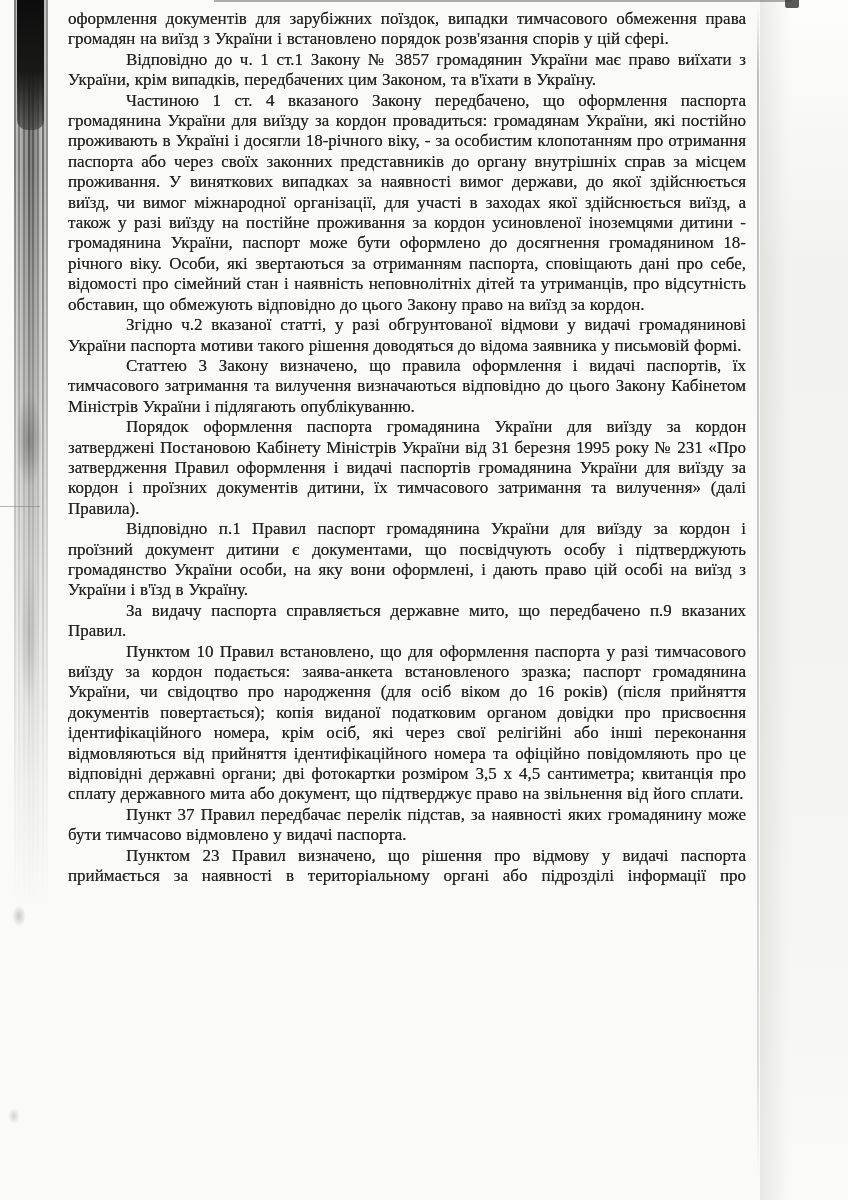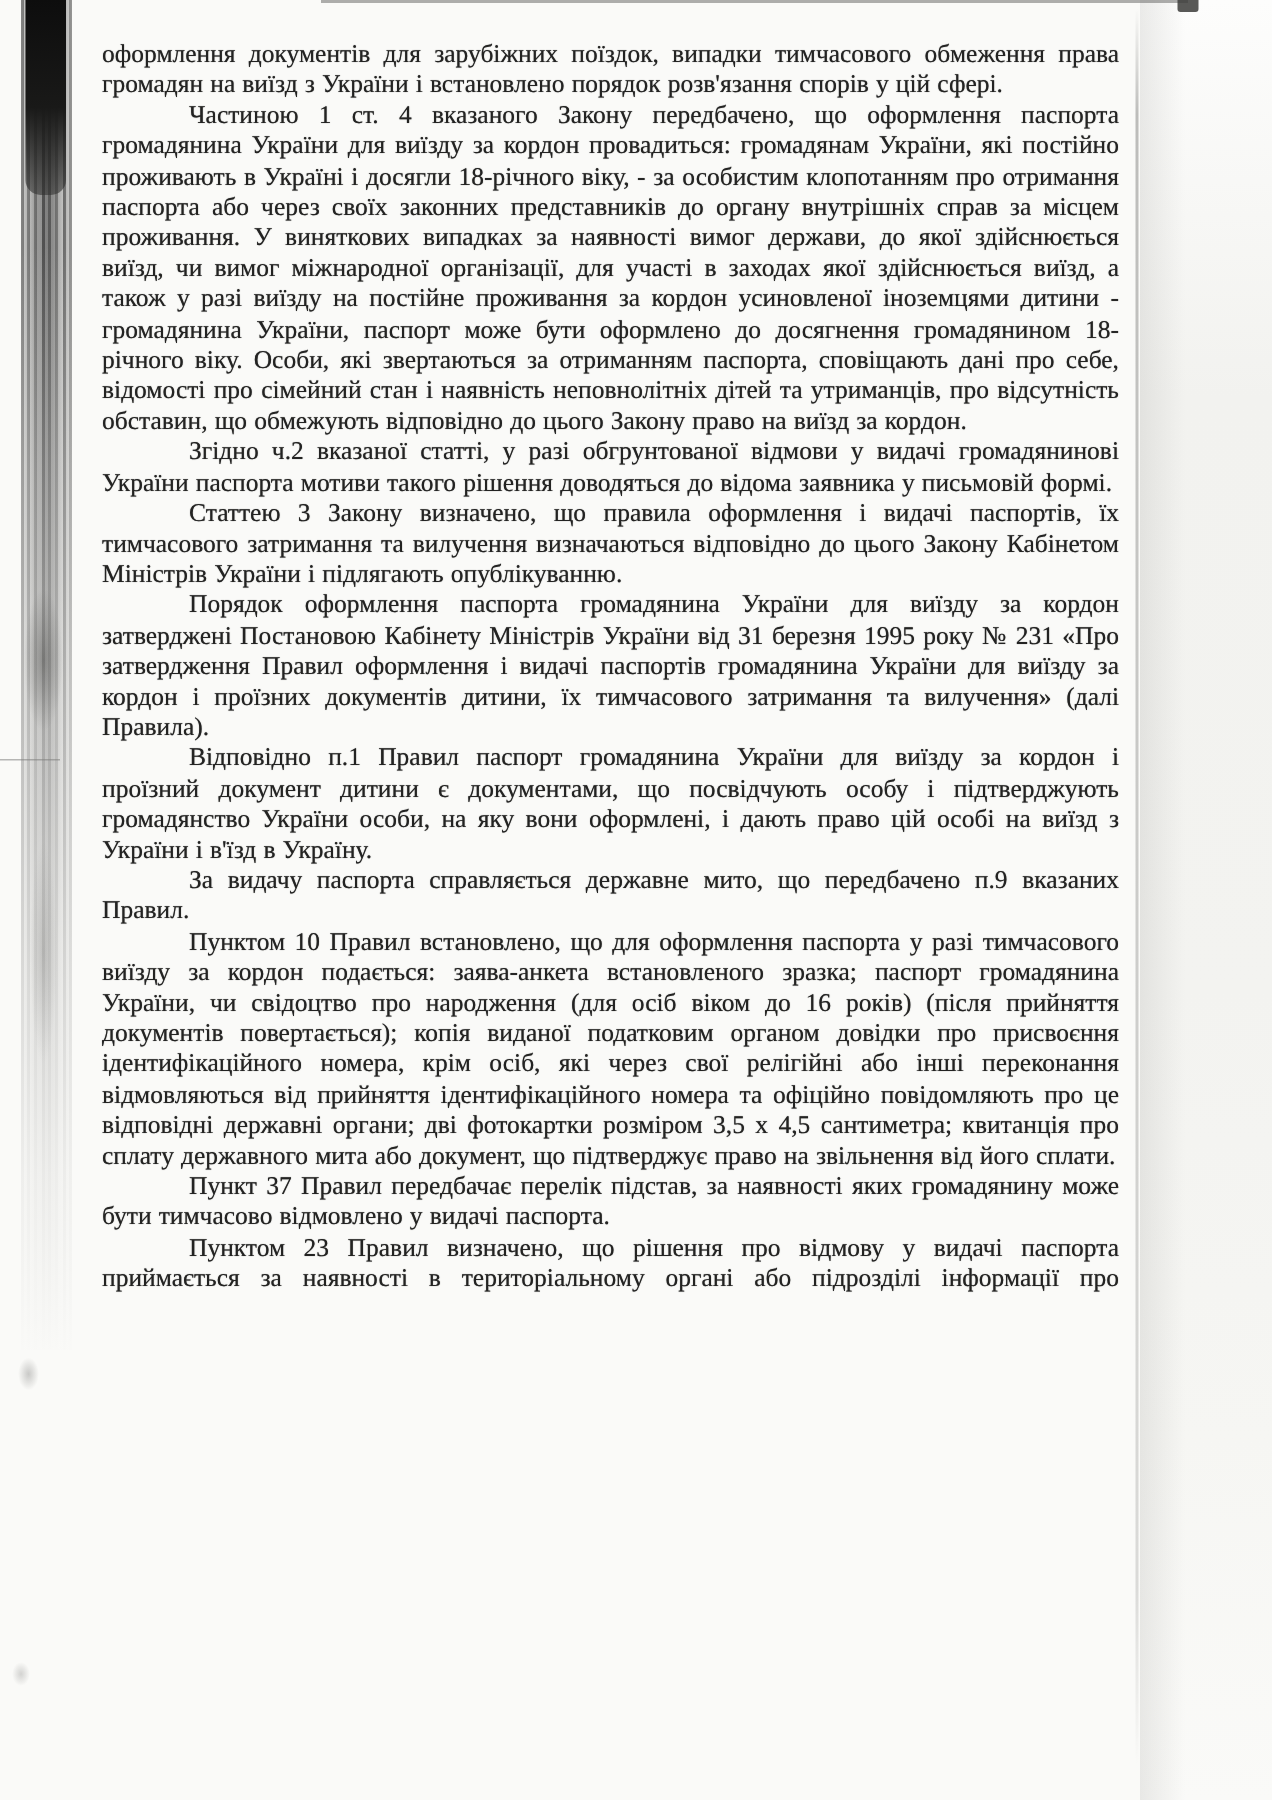--- a/index.html
+++ b/index.html
@@ -67,21 +67,21 @@
   .smudge.s3{left:12px; top:905px; width:14px; height:22px;
     background:radial-gradient(ellipse at center,rgba(110,110,108,.35),rgba(110,110,108,0) 70%);}
   .smudge.s4{left:8px; top:1108px; width:12px; height:16px;
     background:radial-gradient(ellipse at center,rgba(120,120,118,.3),rgba(120,120,118,0) 70%);}
   .scratch{
     position:absolute; left:0; top:506px; width:40px; height:1px;
     background:rgba(125,125,123,.55);
   }
   
   .text-block{
-    position:absolute; left:68px; top:26px; width:678px;
+    position:absolute; left:68px; top:9px; width:678px;
     color:#232322;
     font-size:17px; line-height:20.4px;
     text-shadow:0 0 .6px rgba(40,40,40,.75);
     word-spacing:.5px;
   }
   p.para{margin:0; text-align:justify;}
   p.para.indent{text-indent:58px;}
   p.para.jlast{text-align-last:justify;font-family:Liberation Serif, serif;}
 </style>
 </head>
@@ -99,20 +99,21 @@
   <div class="binding-cap"></div>
   <div class="binding-fade"></div>
   <div class="smudge s1"></div>
   <div class="smudge s2"></div>
   <div class="smudge s3"></div>
   <div class="smudge s4"></div>
   <div class="scratch"></div>
 
   <div class="text-block">
       <p class="para">оформлення документів для зарубіжних поїздок, випадки тимчасового обмеження права громадян на виїзд з України і встановлено порядок розв'язання спорів у цій сфері.</p>
+      <p class="para indent">Відповідно до ч. 1 ст.1 Закону № 3857 громадянин України має право виїхати з України, крім випадків, передбачених цим Законом, та в'їхати в Україну.</p>
       <p class="para indent">Частиною 1 ст. 4 вказаного Закону передбачено, що оформлення паспорта громадянина України для виїзду за кордон провадиться: громадянам України, які постійно проживають в Україні і досягли 18-річного віку, - за особистим клопотанням про отримання паспорта або через своїх законних представників до органу внутрішніх справ за місцем проживання. У виняткових випадках за наявності вимог держави, до якої здійснюється виїзд, чи вимог міжнародної організації, для участі в заходах якої здійснюється виїзд, а також у разі виїзду на постійне проживання за кордон усиновленої іноземцями дитини - громадянина України, паспорт може бути оформлено до досягнення громадянином 18-річного віку. Особи, які звертаються за отриманням паспорта, сповіщають дані про себе, відомості про сімейний стан і наявність неповнолітніх дітей та утриманців, про відсутність обставин, що обмежують відповідно до цього Закону право на виїзд за кордон.</p>
       <p class="para indent">Згідно ч.2 вказаної статті, у разі обгрунтованої відмови у видачі громадянинові України паспорта мотиви такого рішення доводяться до відома заявника у письмовій формі.</p>
       <p class="para indent">Статтею 3 Закону визначено, що правила оформлення і видачі паспортів, їх тимчасового затримання та вилучення визначаються відповідно до цього Закону Кабінетом Міністрів України і підлягають опублікуванню.</p>
       <p class="para indent">Порядок оформлення паспорта громадянина України для виїзду за кордон затверджені Постановою Кабінету Міністрів України від 31 березня 1995 року № 231 «Про затвердження Правил оформлення і видачі паспортів громадянина України для виїзду за кордон і проїзних документів дитини, їх тимчасового затримання та вилучення» (далі Правила).</p>
       <p class="para indent">Відповідно п.1 Правил паспорт громадянина України для виїзду за кордон і проїзний документ дитини є документами, що посвідчують особу і підтверджують громадянство України особи, на яку вони оформлені, і дають право цій особі на виїзд з України і в'їзд в Україну.</p>
       <p class="para indent">За видачу паспорта справляється державне мито, що передбачено п.9 вказаних Правил.</p>
       <p class="para indent">Пунктом 10 Правил встановлено, що для оформлення паспорта у разі тимчасового виїзду за кордон подається: заява-анкета встановленого зразка; паспорт громадянина України, чи свідоцтво про народження (для осіб віком до 16 років) (після прийняття документів повертається); копія виданої податковим органом довідки про присвоєння ідентифікаційного номера, крім осіб, які через свої релігійні або інші переконання відмовляються від прийняття ідентифікаційного номера та офіційно повідомляють про це відповідні державні органи; дві фотокартки розміром 3,5 х 4,5 сантиметра; квитанція про сплату державного мита або документ, що підтверджує право на звільнення від його сплати.</p>
       <p class="para indent">Пункт 37 Правил передбачає перелік підстав, за наявності яких громадянину може бути тимчасово відмовлено у видачі паспорта.</p>
       <p class="para indent jlast">Пунктом 23 Правил визначено, що рішення про відмову у видачі паспорта приймається за наявності в територіальному органі або підрозділі інформації про</p>
     </div>

